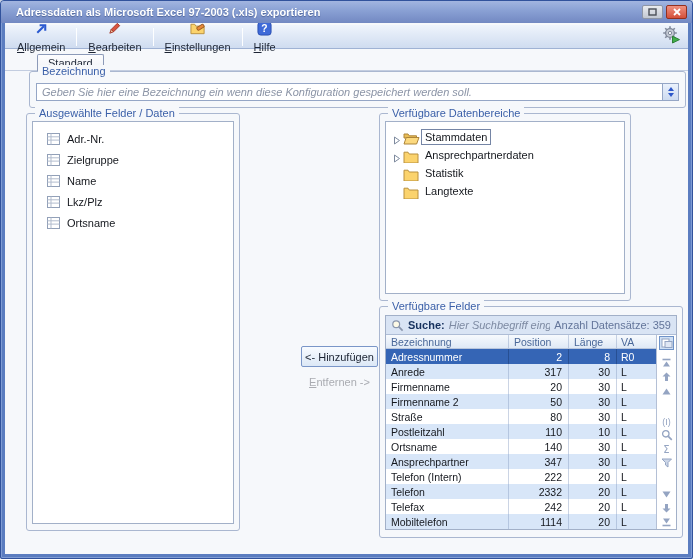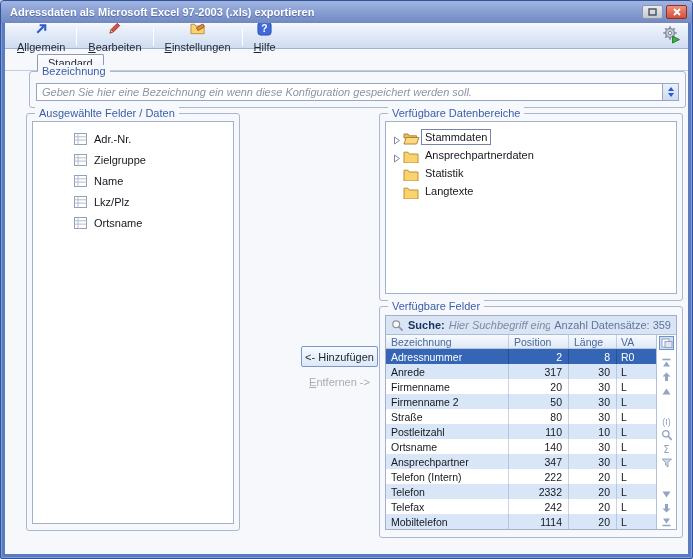--- a/index.html
+++ b/index.html
@@ -1,21 +1,21 @@
 <!DOCTYPE html>
 <html><head>
 <meta charset="utf-8">
 <style>
   html,body{margin:0;padding:0;background:#c8d2e4;font-family:"Liberation Sans",sans-serif;}
   *{box-sizing:border-box;}
   .window{position:relative;width:693px;height:559px;background:#5b7dc0;border:1px solid #31529c;
           box-shadow:inset 0 0 0 1px #7f9cd4;border-radius:4px 4px 2px 2px;overflow:hidden;}
   .titlebar{position:absolute;top:0;left:0;right:0;height:22px;
             background:linear-gradient(180deg,#a2b5e0 0%,#8ba2d5 40%,#7288c2 100%);
-            display:flex;align-items:center;padding:0 5px 0 9px;}
+            display:flex;align-items:center;padding:0 5px 0 15px;}
   .title-text{color:#ffffff;font-size:11px;font-weight:bold;text-shadow:0 1px 1px rgba(40,60,110,.55);
               white-space:nowrap;overflow:hidden;flex:1;}
   .winbtns{display:flex;gap:3px;}
   .wbtn{width:21px;height:14px;border-radius:2px;display:flex;align-items:center;justify-content:center;}
   .wbtn.restore{background:linear-gradient(180deg,#e9ebef,#c2c8d2);border:1px solid #8e96a6;}
   .wbtn.close{background:linear-gradient(180deg,#ef9180,#d4503a);border:1px solid #93301f;}
   .client{position:absolute;top:22px;left:4px;right:4px;bottom:4px;background:#f6f8fb;overflow:hidden;}
 
   
   .toolbar{position:absolute;top:2px;left:0;right:0;height:24px;
@@ -41,24 +41,24 @@
 
   .grp-bez{top:48px;left:24px;width:657px;height:37px;}
   .combo{position:absolute;top:11px;left:6px;right:6px;height:18px;background:#fff;border:1px solid #95a6c6;display:flex;align-items:center;}
   .combo-text{flex:1;font-size:11px;font-style:italic;color:#8b94a6;padding:0 5px;white-space:nowrap;overflow:hidden;}
   .combo-btn{width:16px;height:100%;border-left:1px solid #95a6c6;background:linear-gradient(180deg,#eaf1fc,#cddbf0);
              display:flex;flex-direction:column;align-items:center;justify-content:center;gap:2px;}
   .arr-up{width:0;height:0;border-left:3px solid transparent;border-right:3px solid transparent;border-bottom:4px solid #2c57c9;}
   .arr-dn{width:0;height:0;border-left:3px solid transparent;border-right:3px solid transparent;border-top:4px solid #2c57c9;}
 
   .grp-left{top:90px;left:21px;width:214px;height:418px;}
-  .grp-left .panel{top:7px;left:5px;right:5px;bottom:6px;padding-top:6px;padding-left:27px;}
+  .grp-left .panel{top:7px;left:5px;right:5px;bottom:6px;padding-top:6px;}
   .sel-item{display:flex;align-items:center;gap:7px;height:21px;padding-left:14px;font-size:11px;color:#15181e;}
 
-  .grp-areas{top:90px;left:374px;width:304px;height:188px;}
+  .grp-areas{top:90px;left:374px;width:252px;height:188px;}
   .grp-areas .panel{top:7px;left:5px;right:5px;bottom:6px;padding-top:5px;}
   .tree-item{display:flex;align-items:flex-end;height:18px;padding-left:5px;font-size:11px;color:#15181e;}
   .tree-exp{width:12px;display:inline-flex;justify-content:center;}
   .tree-folder{width:18px;display:inline-flex;}
   .tree-label{padding:1px 3px;border:1px solid transparent;}
   .tree-label.focused{border:1px solid #7585a5;background:#ffffff;}
 
   .grp-fields{top:283px;left:374px;width:304px;height:232px;}
   .grp-fields .panel{top:8px;left:5px;right:5px;bottom:7px;display:flex;flex-direction:column;}
   .search-row{height:19px;background:#d9e4f4;border-bottom:1px solid #aebdd6;display:flex;align-items:center;padding:0 5px;gap:4px;}

